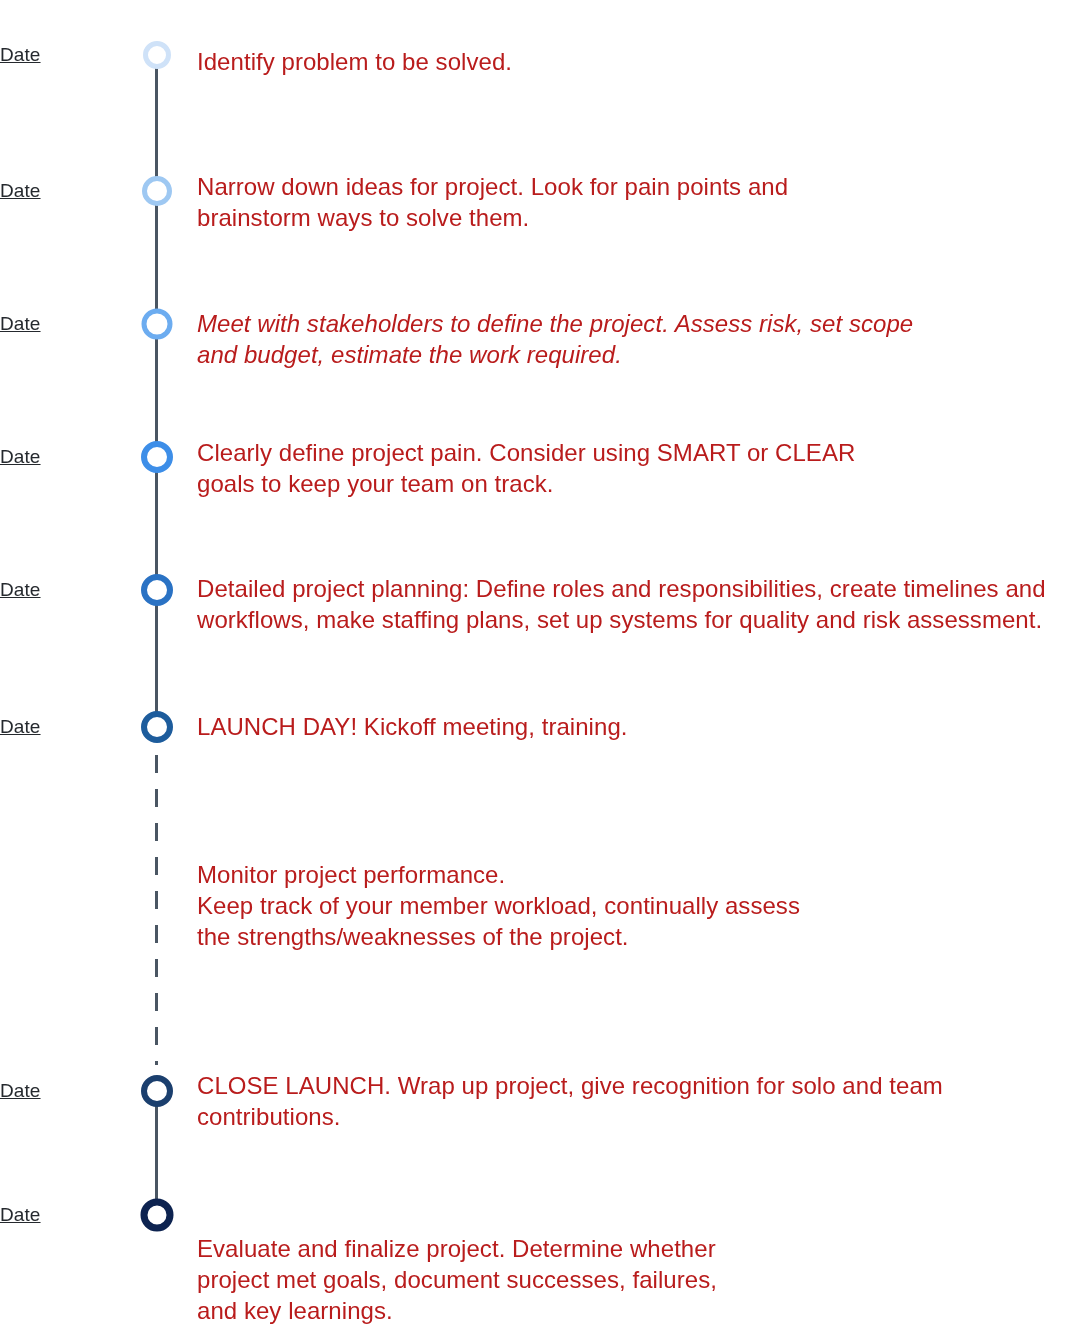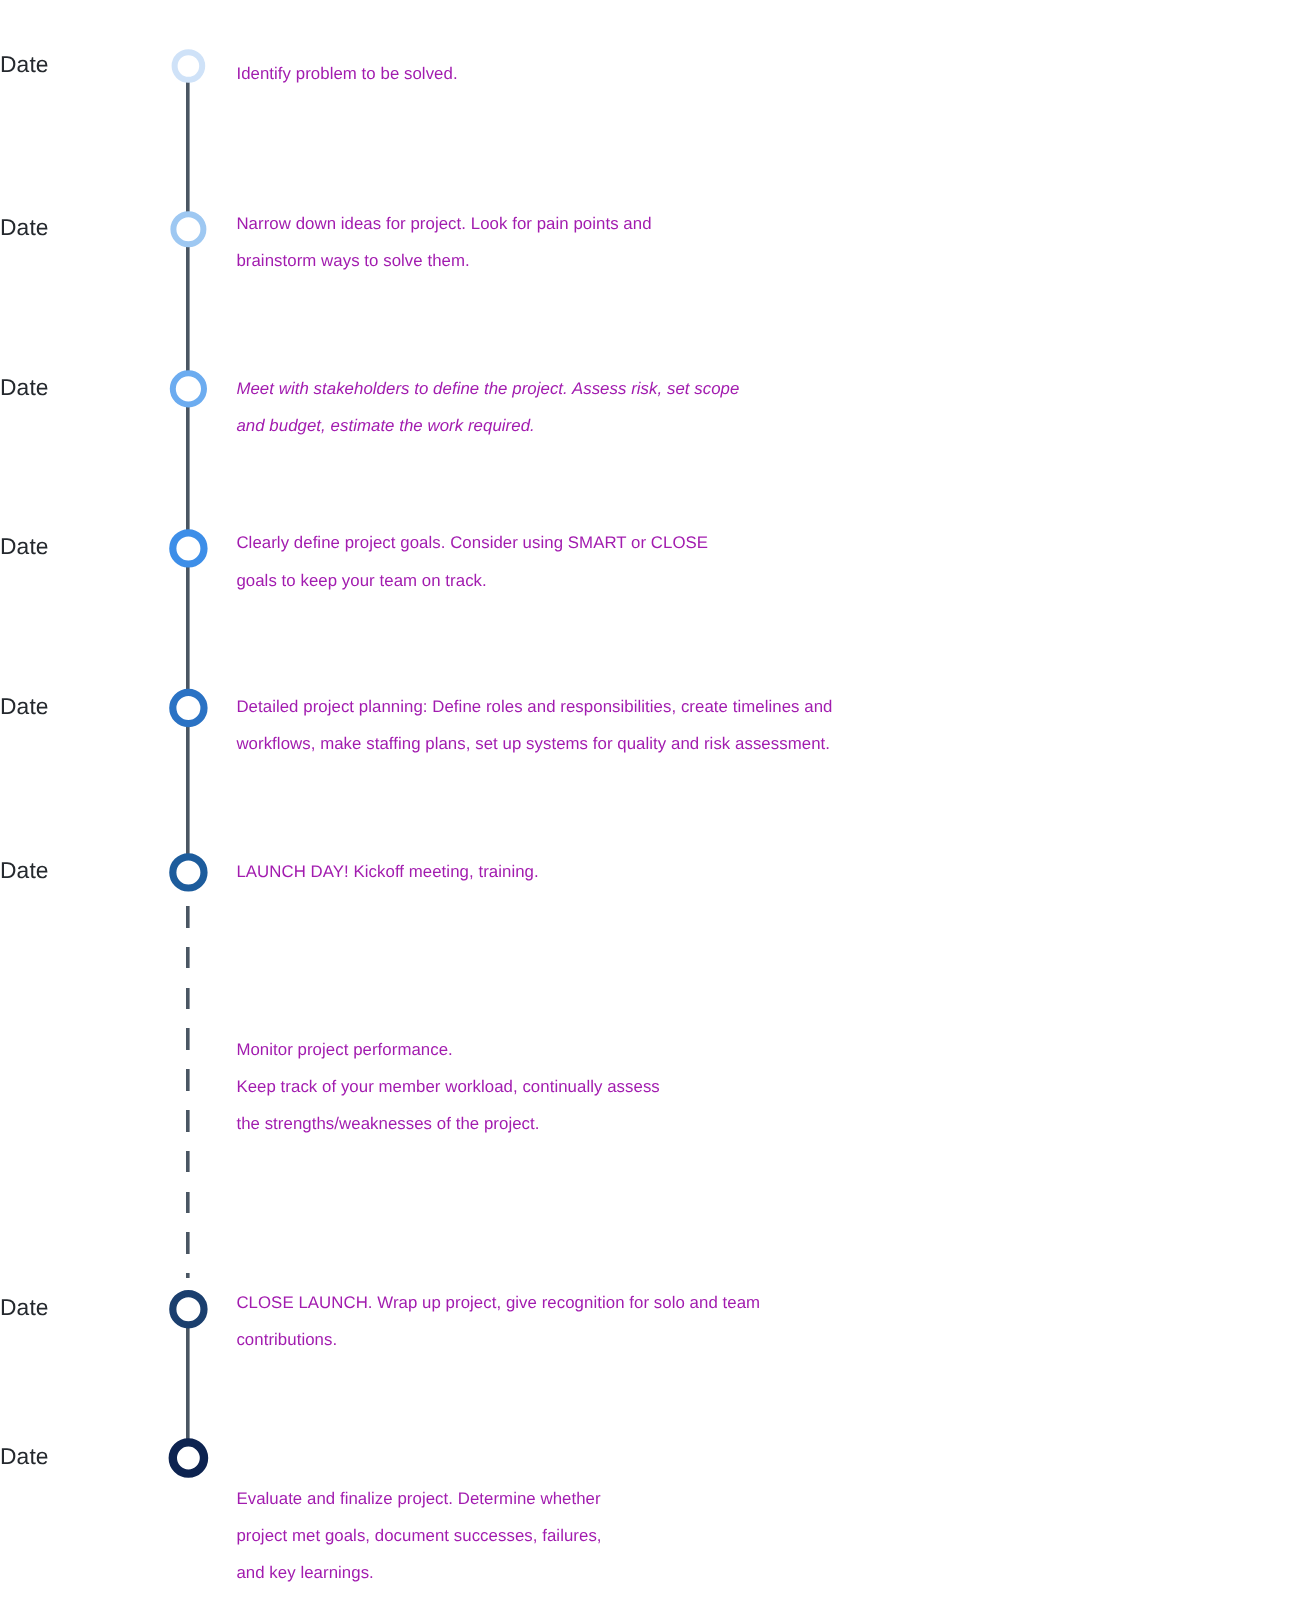--- a/index.html
+++ b/index.html
@@ -53,34 +53,35 @@
 
   
   .date-label {
     position: absolute;
     right: 0;
     transform: translateY(-50%);
     font-size: 19px;
     color: #25292e;
     white-space: nowrap;
     letter-spacing: 0.1px;
+    text-decoration: underline;
   }
   .date-col {
     position: absolute;
     left: 0;
     width: 120px;
   }
 
   
   .event-text {
     position: absolute;
     left: 197px;
-    font-size: 14px;
+    font-size: 24px;
     line-height: 31px;
-    color: #a21caf;
+    color: #b91c1c;
     white-space: pre-line;
     letter-spacing: 0.05px;
   }
 </style>
 </head>
 <body>
 
 <div id="timeline">
 
   <div id="spine-layer">
@@ -110,21 +111,21 @@
       <div class="date-label date-col" style="top: 1091px;">Date</div>
       <div class="date-label date-col" style="top: 1215px;">Date</div>
     </div>
 
   <div id="text-layer">
       <div class="event-text" style="top: 46px;">Identify problem to be solved.</div>
       <div class="event-text" style="top: 171px;">Narrow down ideas for project. Look for pain points and
 brainstorm ways to solve them.</div>
       <div class="event-text" style="top: 308px; font-style: italic;">Meet with stakeholders to define the project. Assess risk, set scope
 and budget, estimate the work required.</div>
-      <div class="event-text" style="top: 437px;">Clearly define project goals. Consider using SMART or CLOSE
+      <div class="event-text" style="top: 437px;">Clearly define project pain. Consider using SMART or CLEAR
 goals to keep your team on track.</div>
       <div class="event-text" style="top: 573px;">Detailed project planning: Define roles and responsibilities, create timelines and
 workflows, make staffing plans, set up systems for quality and risk assessment.</div>
       <div class="event-text" style="top: 711px;">LAUNCH DAY! Kickoff meeting, training.</div>
       <div class="event-text" style="top: 859px;">Monitor project performance.
 Keep track of your member workload, continually assess
 the strengths/weaknesses of the project.</div>
       <div class="event-text" style="top: 1070px;">CLOSE LAUNCH. Wrap up project, give recognition for solo and team
 contributions.</div>
       <div class="event-text" style="top: 1201px; margin-top: 32px;">Evaluate and finalize project. Determine whether

